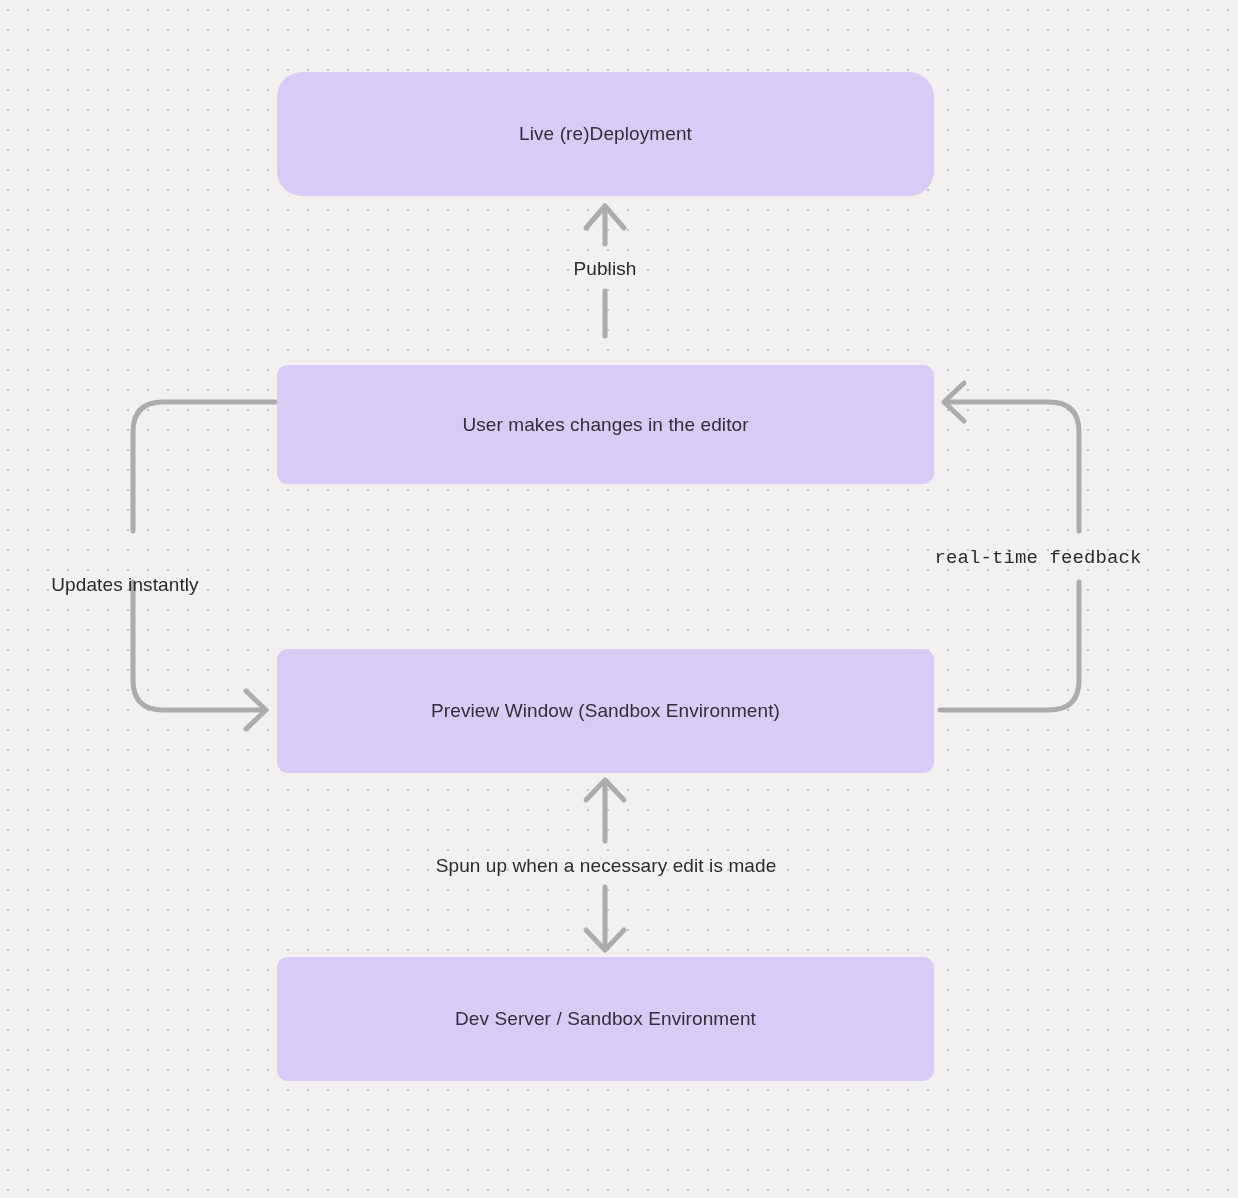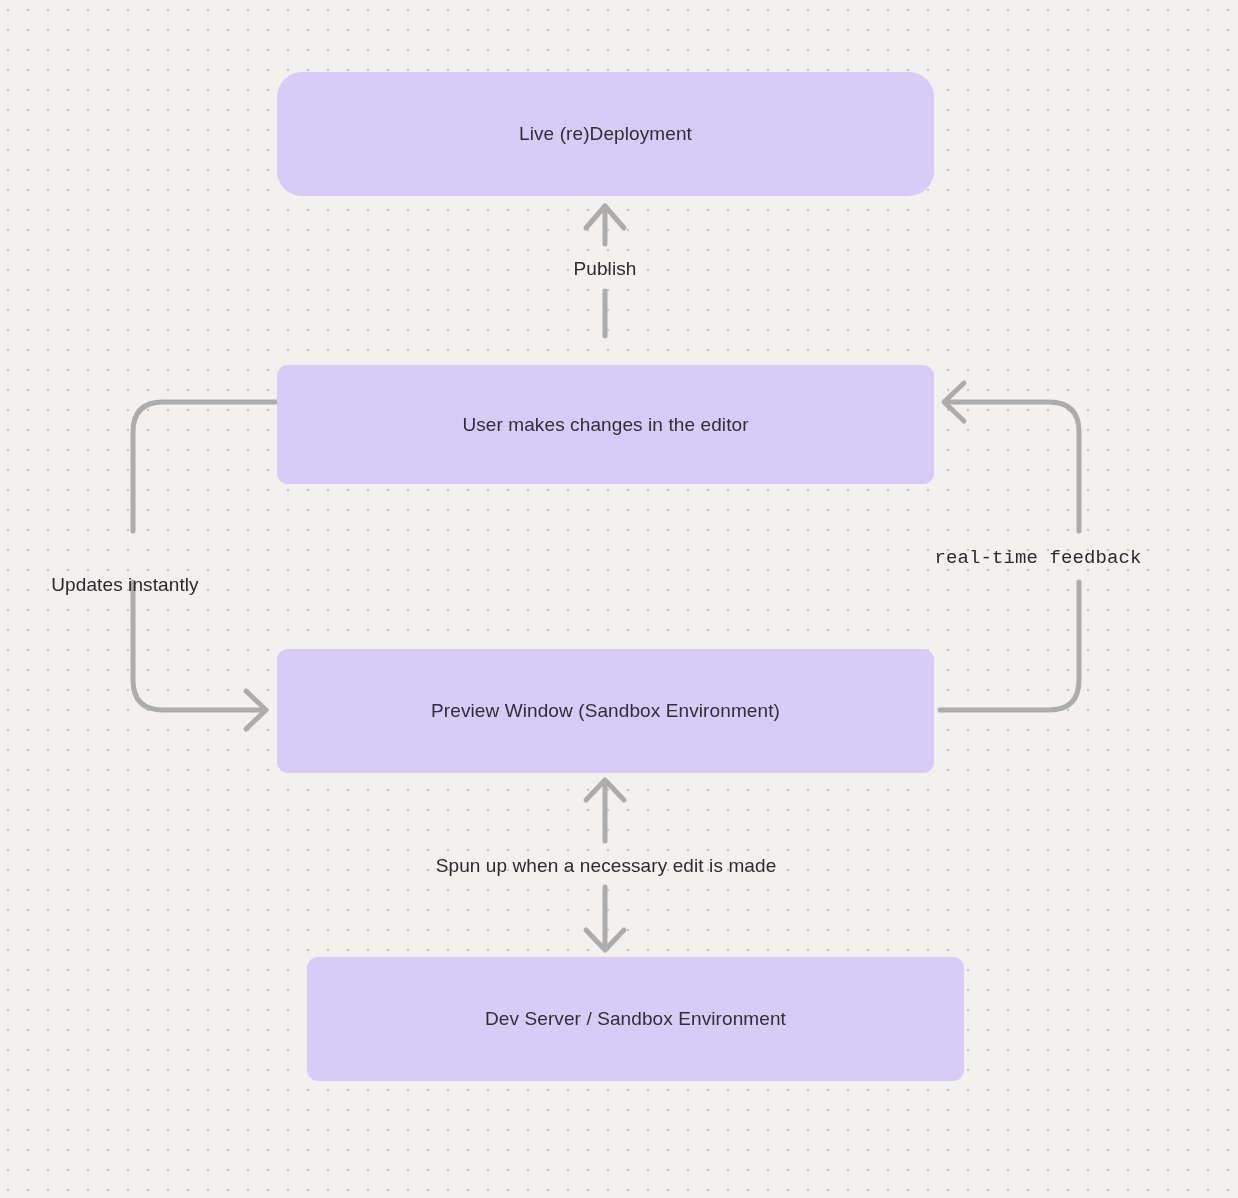--- a/index.html
+++ b/index.html
@@ -50,21 +50,21 @@
     text-align: center;
   }
   .node span {
     font-size: 19px;
     color: var(--node-text);
     letter-spacing: 0.1px;
   }
   .node-live-redeployment { top: 72px; border-radius: 25px; }
   .node-user-editor-changes { top: 341px; height: 119px; margin-top: 24px; }
   .node-preview-window { top: 649px; }
-  .node-dev-server { top: 957px; margin-left: 30px; }
+  .node-dev-server { top: 957px; }
   .edge-label {
     position: absolute;
     transform: translate(-50%, -50%);
     font-size: 19px;
     color: var(--edge-label-text);
     white-space: nowrap;
     letter-spacing: 0.1px;
   }
   .edge-label-publish { left: 605px; top: 269px; text-align: right; }
   .edge-label-updates { left: 125px; top: 557px; margin-top: 28px; }

